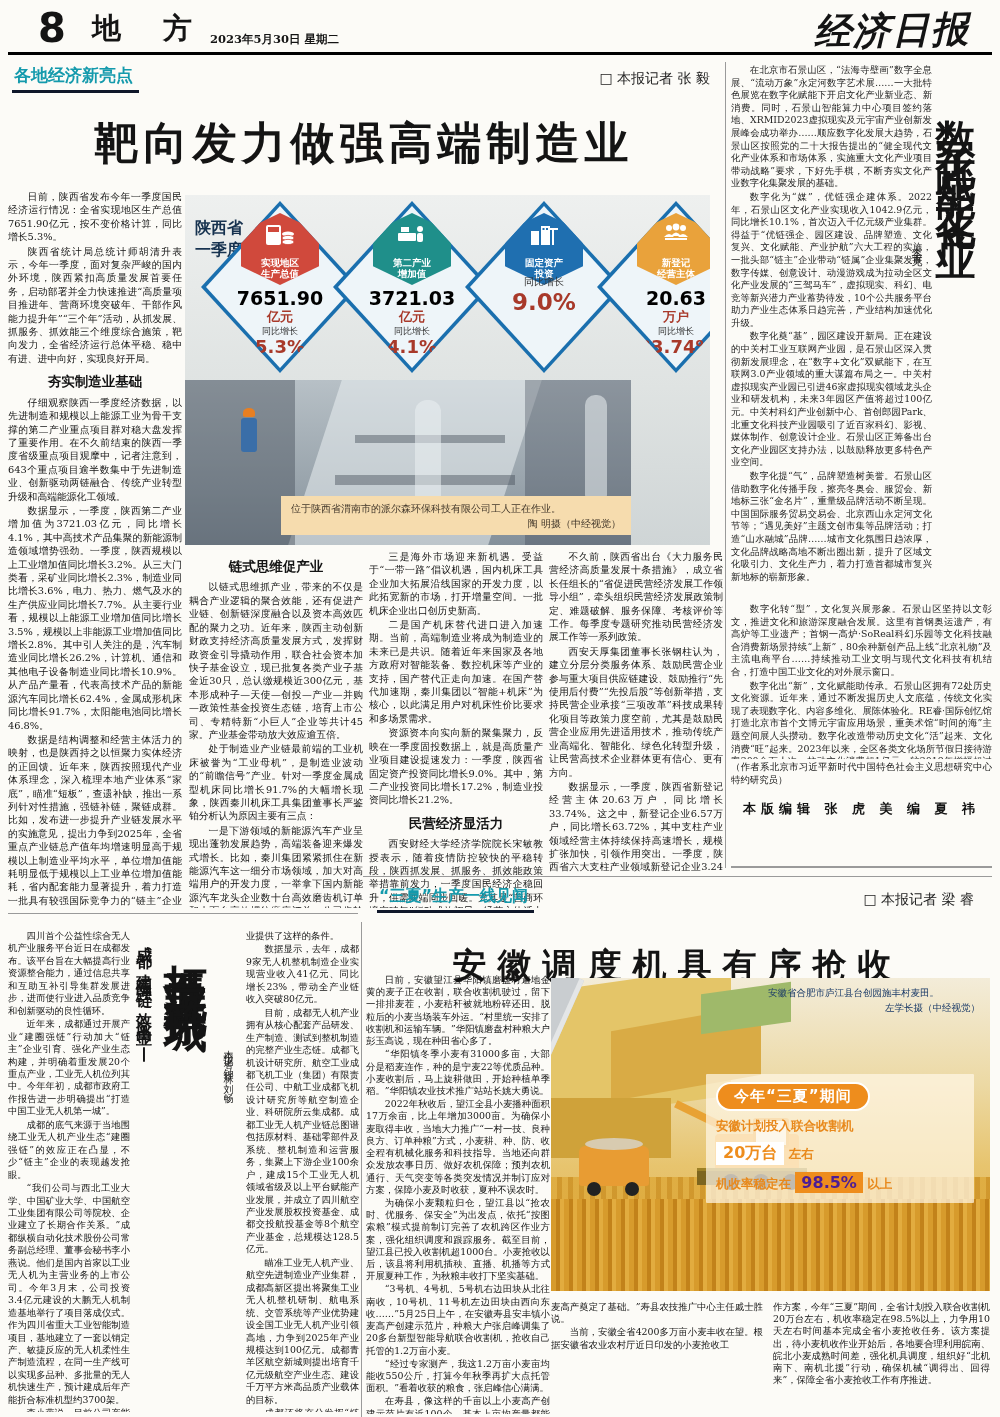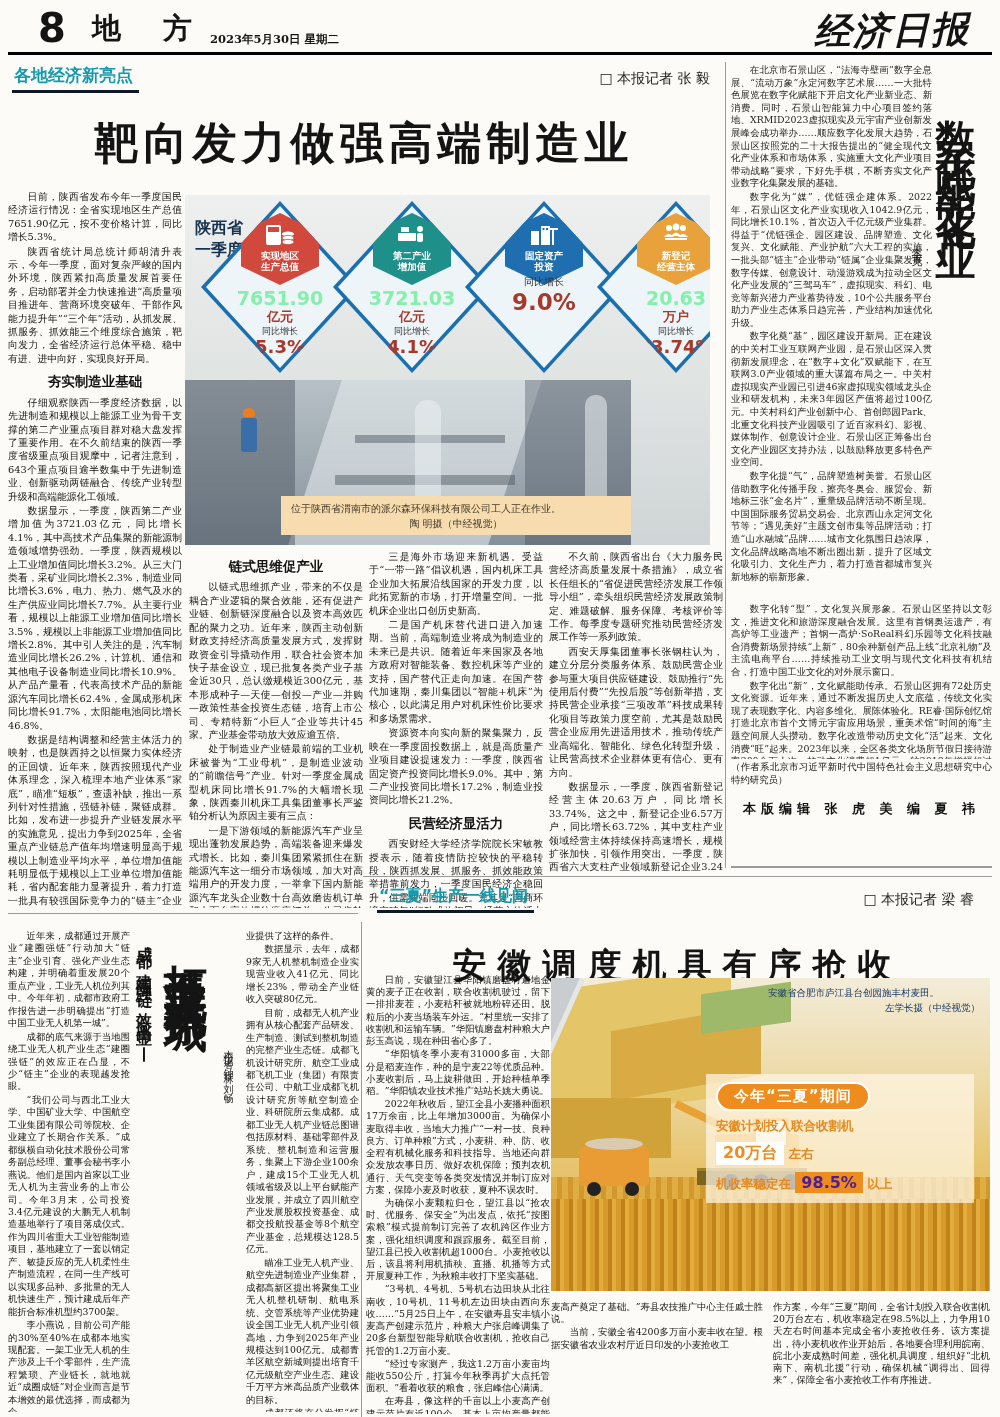--- a/index.html
+++ b/index.html
@@ -44,40 +44,40 @@
   .dia{position:absolute;top:6px;width:158px;height:172px;
        clip-path:polygon(50% 0,100% 50%,50% 100%,0 50%);background:#1a6fae;}
   .dia-in{position:absolute;inset:5px;clip-path:polygon(50% 0,100% 50%,50% 100%,0 50%);
           background:rgba(255,255,255,.93);}
   .dia-body{position:absolute;inset:0;text-align:center;}
   .hex{position:absolute;left:50%;top:12px;transform:translateX(-50%);width:78px;height:72px;
        clip-path:polygon(50% 0,100% 26%,100% 74%,50% 100%,0 74%,0 26%);
        display:flex;flex-direction:column;align-items:center;}
   .hex svg{margin-top:10px;}
   .hex-name{font-family:"DejaVu Sans",sans-serif;font-weight:bold;font-size:9.5px;color:#fff;
-            line-height:1.15;margin-top:4px;}
+            line-height:1.15;margin-top:11px;}
   .dia-val{position:absolute;left:0;right:0;top:88px;font-family:"DejaVu Sans",sans-serif;
-           font-weight:bold;font-size:19px;color:#86efac;line-height:1;}
+           font-weight:bold;font-size:19px;color:#000000;line-height:1;}
   .dia-unit{position:absolute;left:0;right:0;top:107px;font-family:"DejaVu Sans",sans-serif;
             font-weight:bold;font-size:13px;color:#a8392a;}
   .dia-gl{position:absolute;left:0;right:0;top:124px;font-size:9px;color:#333;}
   .dia-gr{position:absolute;left:0;right:0;top:135px;font-family:"DejaVu Sans",sans-serif;
           font-weight:bold;font-size:18px;color:#a8392a;}
   #dia3 .dia-gl{top:74px;font-size:10px;}
   #dia3 .dia-gr{top:88px;font-size:23px;}
   
   .photo{position:absolute;left:0;top:185px;width:446px;height:165px;
          background:linear-gradient(180deg,#b7c0c6 0%,#9aa5ad 60%,#84909a 100%);overflow:hidden;}
   .ph-bar{position:absolute;background:rgba(70,80,90,.45);}
   .ph-light{position:absolute;background:rgba(235,240,242,.55);}
   .worker{position:absolute;left:56px;top:38px;width:16px;height:34px;background:#3a6ea8;border-radius:3px;}
   .worker::before{content:"";position:absolute;left:2px;top:-10px;width:12px;height:9px;background:#e87f22;border-radius:50% 50% 20% 20%;}
   .ph-cap{position:absolute;right:0;bottom:10px;width:330px;background:#f6dcae;padding:5px 10px 4px;
           font-size:10px;line-height:1.5;color:#42372a;}
-  .ph-credit{text-align:center;}
+  .ph-credit{text-align:right;}
   
   .v-rule{position:absolute;background:#9a9a9a;}
   .d-block{position:absolute;overflow:hidden;font-size:9.4px;line-height:1.34;color:#1c1c1c;}
   #d-block1{left:731px;top:64px;width:201px;height:537px;}
   #d-block2{left:731px;top:603px;width:261px;height:156px;}
   .d-title{position:absolute;left:936px;top:88px;height:512px;writing-mode:vertical-rl;
            font-weight:bold;font-size:40px;letter-spacing:15px;line-height:1;
            font-family:"DejaVu Serif",serif;}
   .d-author{position:absolute;left:908px;top:238px;writing-mode:vertical-rl;font-size:11px;
             letter-spacing:4px;color:#222;}
@@ -301,20 +301,21 @@
   <div class="d-author">李金克</div>
   <div class="d-block" id="d-block2">
       <p class="para">数字化转“型”，文化复兴展形象。石景山区坚持以文彰文，推进文化和旅游深度融合发展。这里有首钢奥运遗产，有高炉等工业遗产；首钢一高炉·SoReal科幻乐园等文化科技融合消费新场景持续“上新”，80余种新创产品上线“北京礼物”及主流电商平台……持续推动工业文明与现代文化科技有机结合，打造中国工业文化的对外展示窗口。</p>
       <p class="para">数字化出“新”，文化赋能助传承。石景山区拥有72处历史文化资源。近年来，通过不断发掘历史人文底蕴，传统文化实现了表现数字化、内容多维化、展陈体验化。RE睿·国际创忆馆打造北京市首个文博元宇宙应用场景，重美术馆“时间的海”主题空间展人头攒动。数字化改造带动历史文化“活”起来、文化消费“旺”起来。2023年以来，全区各类文化场所节假日接待游客200余万人次，拉动文化消费超1亿元，较2019年增幅超过100%。</p>
     </div>
   <div class="d-note">（作者系北京市习近平新时代中国特色社会主义思想研究中心特约研究员）</div>
   <div class="d-editors">本版编辑 张 虎 美 编 夏 祎</div>
   <div class="v-rule" style="left:731px;top:866px;width:261px;height:2px"></div>
 
   <div class="ccol" id="c-col1">
+      <p class="para">四川首个公益性综合无人机产业服务平台近日在成都发布。该平台旨在大幅提高行业资源整合能力，通过信息共享和互助互补引导集群发展进步，进而使行业进入品质竞争和创新驱动的良性循环。</p>
       <p class="para">近年来，成都通过开展产业“建圈强链”行动加大“链主”企业引育、强化产业生态构建，并明确着重发展20个重点产业，工业无人机位列其中。今年年初，成都市政府工作报告进一步明确提出“打造中国工业无人机第一城”。</p>
       <p class="para">成都的底气来源于当地围绕工业无人机产业生态“建圈强链”的效应正在凸显，不少“链主”企业的表现越发抢眼。</p>
       <p class="para">“我们公司与西北工业大学、中国矿业大学、中国航空工业集团有限公司等院校、企业建立了长期合作关系。”成都纵横自动化技术股份公司常务副总经理、董事会秘书李小燕说。他们是国内首家以工业无人机为主营业务的上市公司。今年3月末，公司投资3.4亿元建设的大鹏无人机制造基地举行了项目落成仪式。作为四川省重大工业智能制造项目，基地建立了一套以销定产、敏捷反应的无人机柔性生产制造流程，在同一生产线可以实现多品种、多批量的无人机快速生产，预计建成后年产能折合标准机型约3700架。</p>
       <p class="para">李小燕说，目前公司产能的30%至40%在成都本地实现配套。一架工业无人机的生产涉及上千个零部件，生产流程繁琐、产业链长，就地就近“成圈成链”对企业而言是节本增效的最优选择，而成都为企</p>
     </div>
   <div class="c-kicker">成都“建圈强链”效应凸显——</div>
   <div class="c-title">打造工业无人机第一城</div>
   <div class="c-byline">本报记者 钟华林 刘 畅</div>
   <div class="ccol" id="c-col2">
       <p class="para cont">业提供了这样的条件。</p>

